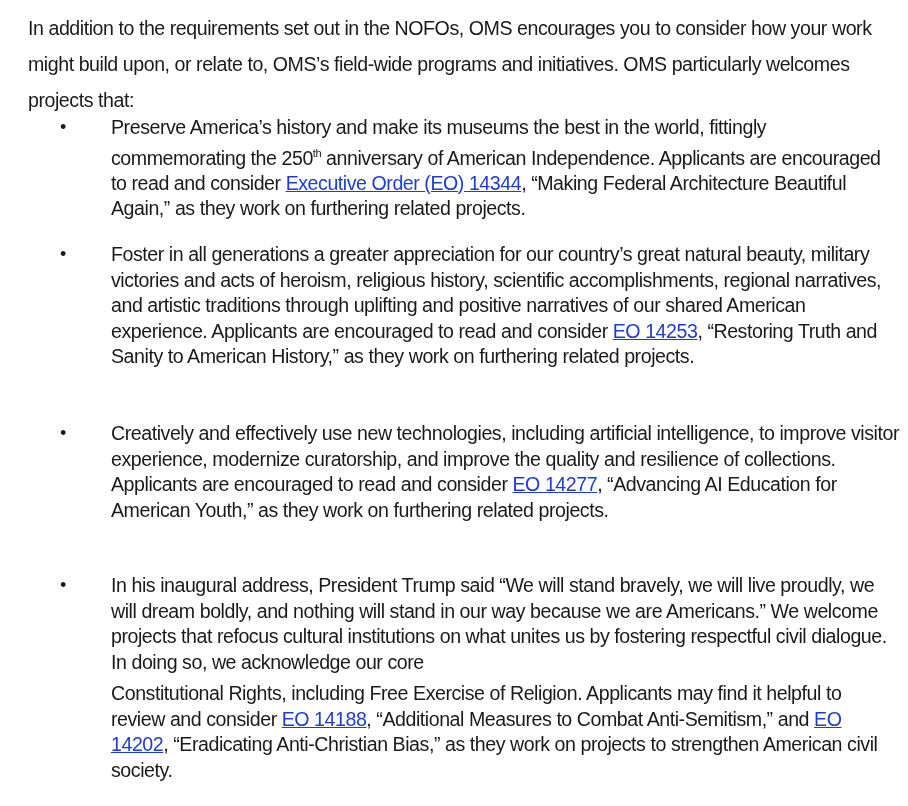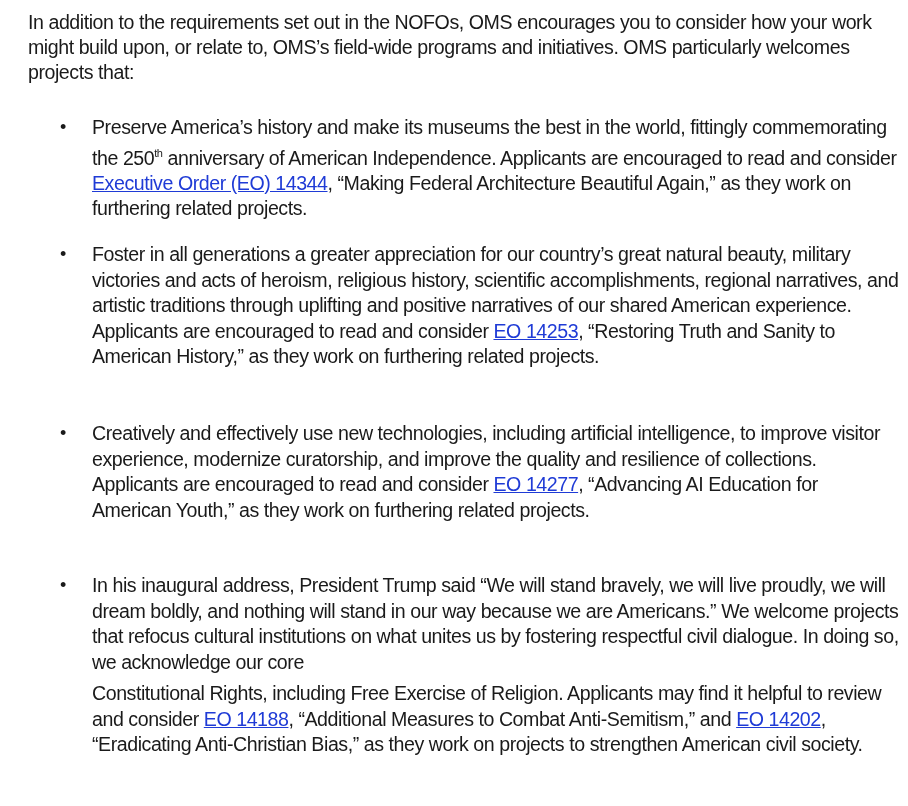--- a/index.html
+++ b/index.html
@@ -7,35 +7,35 @@
       width: 908px; height: 806px; overflow: hidden;
       font-family: "Liberation Sans Narrow", "Liberation Sans", sans-serif;
       color: #1a1a1a;
     }
     .page {
       position: relative;
       width: 908px; height: 806px;
     }
     .intro {
       position: absolute; left: 28px; top: 10px; width: 870px;
-      font-size: 19.6px; line-height: 25px;
+      font-size: 19.6px; line-height: 36px;
       letter-spacing: -0.45px;
       margin: 0;
     }
     .bullets { list-style: none; margin: 0; padding: 0; }
     .bullet {
       position: absolute; left: 60px; width: 840px;
       font-size: 19.6px; line-height: 25.5px;
       letter-spacing: -0.45px;
     }
     .bullet .dot {
       position: absolute; left: 0; top: 0;
       width: 30px; font-size: 18px;
     }
-    .bullet .text { margin-left: 32px; display: block; }
+    .bullet .text { margin-left: 51px; display: block; }
     .link { color: #1f3bd6; text-decoration: underline; cursor: pointer; }
     .b1 { top: 115px; }
     .b2 { top: 242px; }
     .b3 { top: 421px; }
     .b4 { top: 573px; }
     .b4 .line-gap { display: block; height: 6px; }
   </style>
 </head>
 <body>
 

